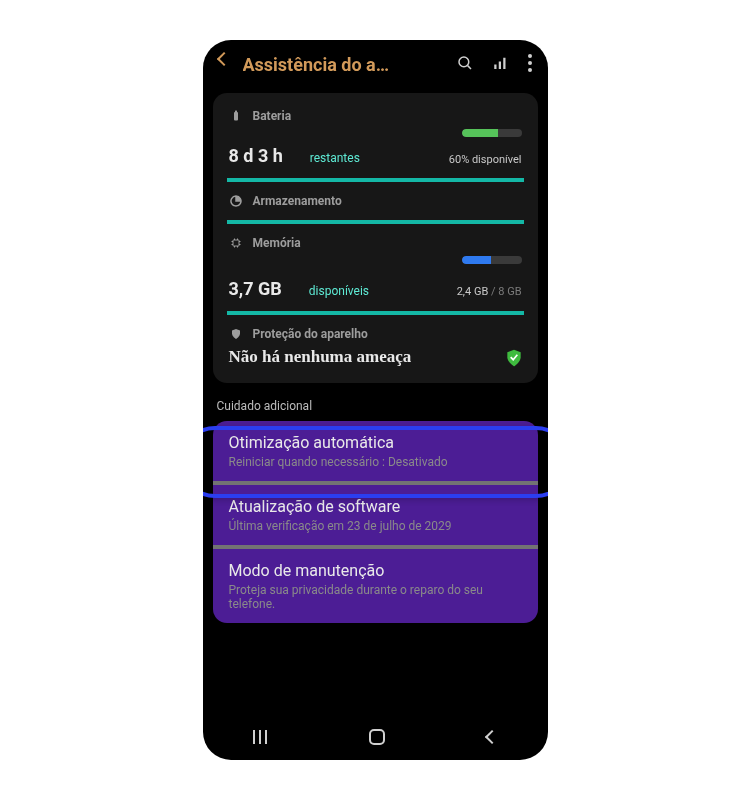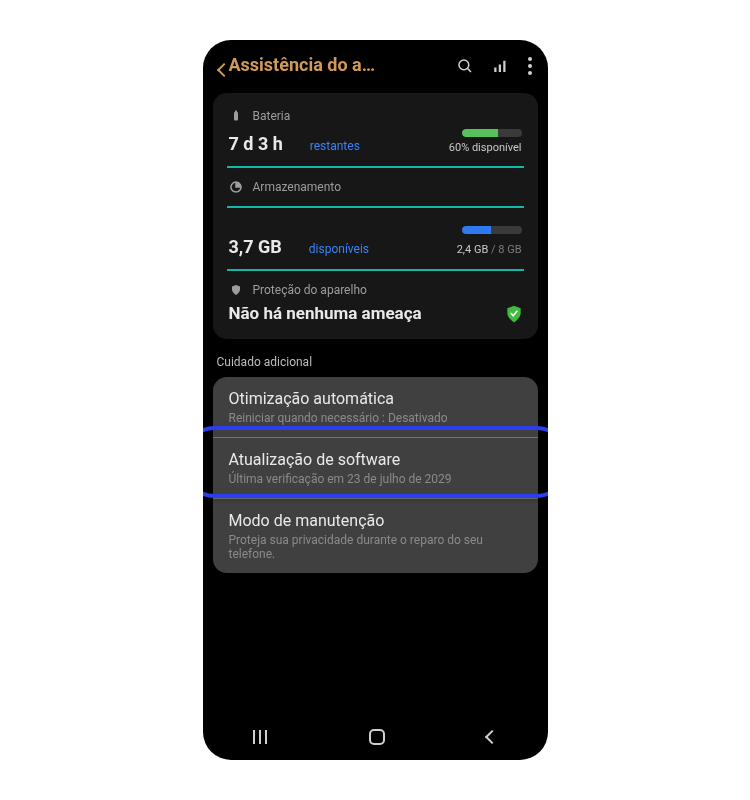--- a/index.html
+++ b/index.html
@@ -17,21 +17,22 @@
     height: 720px;
     background: #000;
     border-radius: 28px;
     overflow: hidden;
     position: relative;
     display: flex;
     flex-direction: column;
   }
   .header {
     display: flex;
-    align-items: flex-end;
+    align-items: flex-start;
+    gap: 14px;
     padding: 14px 16px 10px 16px;
   }
   .back-chevron {
     width: 10px; height: 10px;
     border-left: 2px solid #d29a5a;
     border-bottom: 2px solid #d29a5a;
     transform: rotate(45deg);
   }
   .title {
     flex: 1;
@@ -48,54 +49,55 @@
 
   .content { flex: 1; overflow: hidden; padding: 8px 10px 0 10px; }
 
   .card {
     background: #171717;
     border-radius: 14px;
     padding: 4px 14px;
   }
   .row {
     padding: 12px 2px;
-    border-top: 2px solid #14b8a6;
+    border-top: 4px solid #14b8a6;
   }
   .row:first-child { border-top: none; }
   .row-head {
     display: flex;
     align-items: center;
     gap: 10px;
     color: #9d9d9d;
     font-size: 12px;
+    font-weight: bold;
   }
   .row-head .mini-icon { width: 14px; height: 14px; display: inline-flex; align-items: center; justify-content: center; }
   .row-body {
     display: flex;
     justify-content: space-between;
     align-items: flex-end;
     margin-top: 6px;
   }
   .big {
     color: #e9e9e9;
     font-size: 18px;
     font-weight: 700;
   }
   .sub {
-    color: #3b82f6;
+    color: #5eead4;
     font-size: 12px;
     font-weight: 400;
     margin-left: 4px;
     padding-left: 19px;
   }
   .metric-right {
     display: flex;
     flex-direction: column;
     align-items: flex-end;
-    gap: 4px;
+    gap: 16px;
   }
   .bar {
     width: 60px; height: 8px;
     background: #3a3a3a;
     border-radius: 4px;
     overflow: hidden;
     position: relative;
   }
   .bar-fill {
     height: 100%;
@@ -111,27 +113,27 @@
     width: 18px; height: 18px;
   }
 
   .section-header {
     color: #bcbcbc;
     font-size: 12px;
     margin: 16px 4px 8px 4px;
   }
 
   .card2 {
-    background: #404040;
+    background: #4c1d95;
     border-radius: 14px;
     padding: 0;
   }
   .list-item {
     padding: 12px 16px;
-    border-top: 1px solid #737373;
+    border-top: 4px solid #737373;
   }
   .list-item:first-child { border-top: none; }
   .li-title { color: #e9e9e9; font-size: 16px; margin-bottom: 3px; }
   .li-sub { color: #8a8a8a; font-size: 12px; }
 
   .highlight-ring {
     position: absolute;
     border: 4px solid #2b3ef0;
     border-radius: 36px;
     pointer-events: none;
@@ -201,21 +203,21 @@
           <span class="mini-icon">
             <svg width="12" height="12" viewBox="0 0 24 24" fill="#9d9d9d">
                 <rect x="8" y="4" width="8" height="17" rx="2"></rect>
                 <rect x="10" y="1" width="4" height="3" rx="1"></rect>
               </svg>
           </span>
           <span>Bateria</span>
         </div>
         <div class="row-body">
           <div>
-            <span class="big">7 d 3 h</span>
+            <span class="big">8 d 3 h</span>
             <span class="sub">restantes</span>
           </div>
           <div class="metric-right">
             <div class="bar">
               <div class="bar-fill" style="width:60%;background:#56c35a;"></div>
             </div>
             <span class="small-text">60% disponível</span>
           </div>
         </div>
       </div>
@@ -226,20 +228,36 @@
             <svg width="12" height="12" viewBox="0 0 24 24" fill="#9d9d9d">
                 <path d="M12 2 A10 10 0 1 1 11.9 2 Z M12 2 L12 12 L22 12" fill="none" stroke="#9d9d9d" stroke-width="3"></path>
                 <path d="M12 2 A10 10 0 0 1 22 12 L12 12 Z" fill="#9d9d9d"></path>
               </svg>
           </span>
           <span>Armazenamento</span>
         </div>
       </div>
 
       <div class="row">
+        <div class="row-head">
+          <span class="mini-icon">
+            <svg width="12" height="12" viewBox="0 0 24 24" fill="none" stroke="#9d9d9d" stroke-width="2">
+                <rect x="6" y="6" width="12" height="12" rx="1"></rect>
+                <line x1="9" y1="3" x2="9" y2="6"></line>
+                <line x1="15" y1="3" x2="15" y2="6"></line>
+                <line x1="9" y1="18" x2="9" y2="21"></line>
+                <line x1="15" y1="18" x2="15" y2="21"></line>
+                <line x1="3" y1="9" x2="6" y2="9"></line>
+                <line x1="3" y1="15" x2="6" y2="15"></line>
+                <line x1="18" y1="9" x2="21" y2="9"></line>
+                <line x1="18" y1="15" x2="21" y2="15"></line>
+              </svg>
+          </span>
+          <span>Memória</span>
+        </div>
         <div class="row-body">
           <div>
             <span class="big">3,7 GB</span>
             <span class="sub">disponíveis</span>
           </div>
           <div class="metric-right">
             <div class="bar">
               <div class="bar-fill" style="width:49%;background:#2f7af0;"></div>
             </div>
             <div>
@@ -252,21 +270,21 @@
       <div class="row shield-row">
         <div class="row-head">
           <span class="mini-icon">
             <svg width="12" height="12" viewBox="0 0 24 24" fill="#9d9d9d">
                 <path d="M12 2 L20 5 V11 C20 17 12 22 12 22 C12 22 4 17 4 11 V5 Z"></path>
               </svg>
           </span>
           <span>Proteção do aparelho</span>
         </div>
         <div class="row-body">
-          <span class="big" style="font-size:17px;">Não há nenhuma ameaça</span>
+          <span class="big" style="font-size:17px;font-family:Liberation Serif, serif;">Não há nenhuma ameaça</span>
           <span class="shield-icon">
             <svg width="20" height="20" viewBox="0 0 24 24">
                 <path d="M12 2 L20 5 V11 C20 17 12 22 12 22 C12 22 4 17 4 11 V5 Z" fill="#3fbb3f"></path>
                 <path d="M8 11 L11 14 L16 8" stroke="#fff" stroke-width="2" fill="none"></path>
               </svg>
           </span>
         </div>
       </div>
 
     </div>

